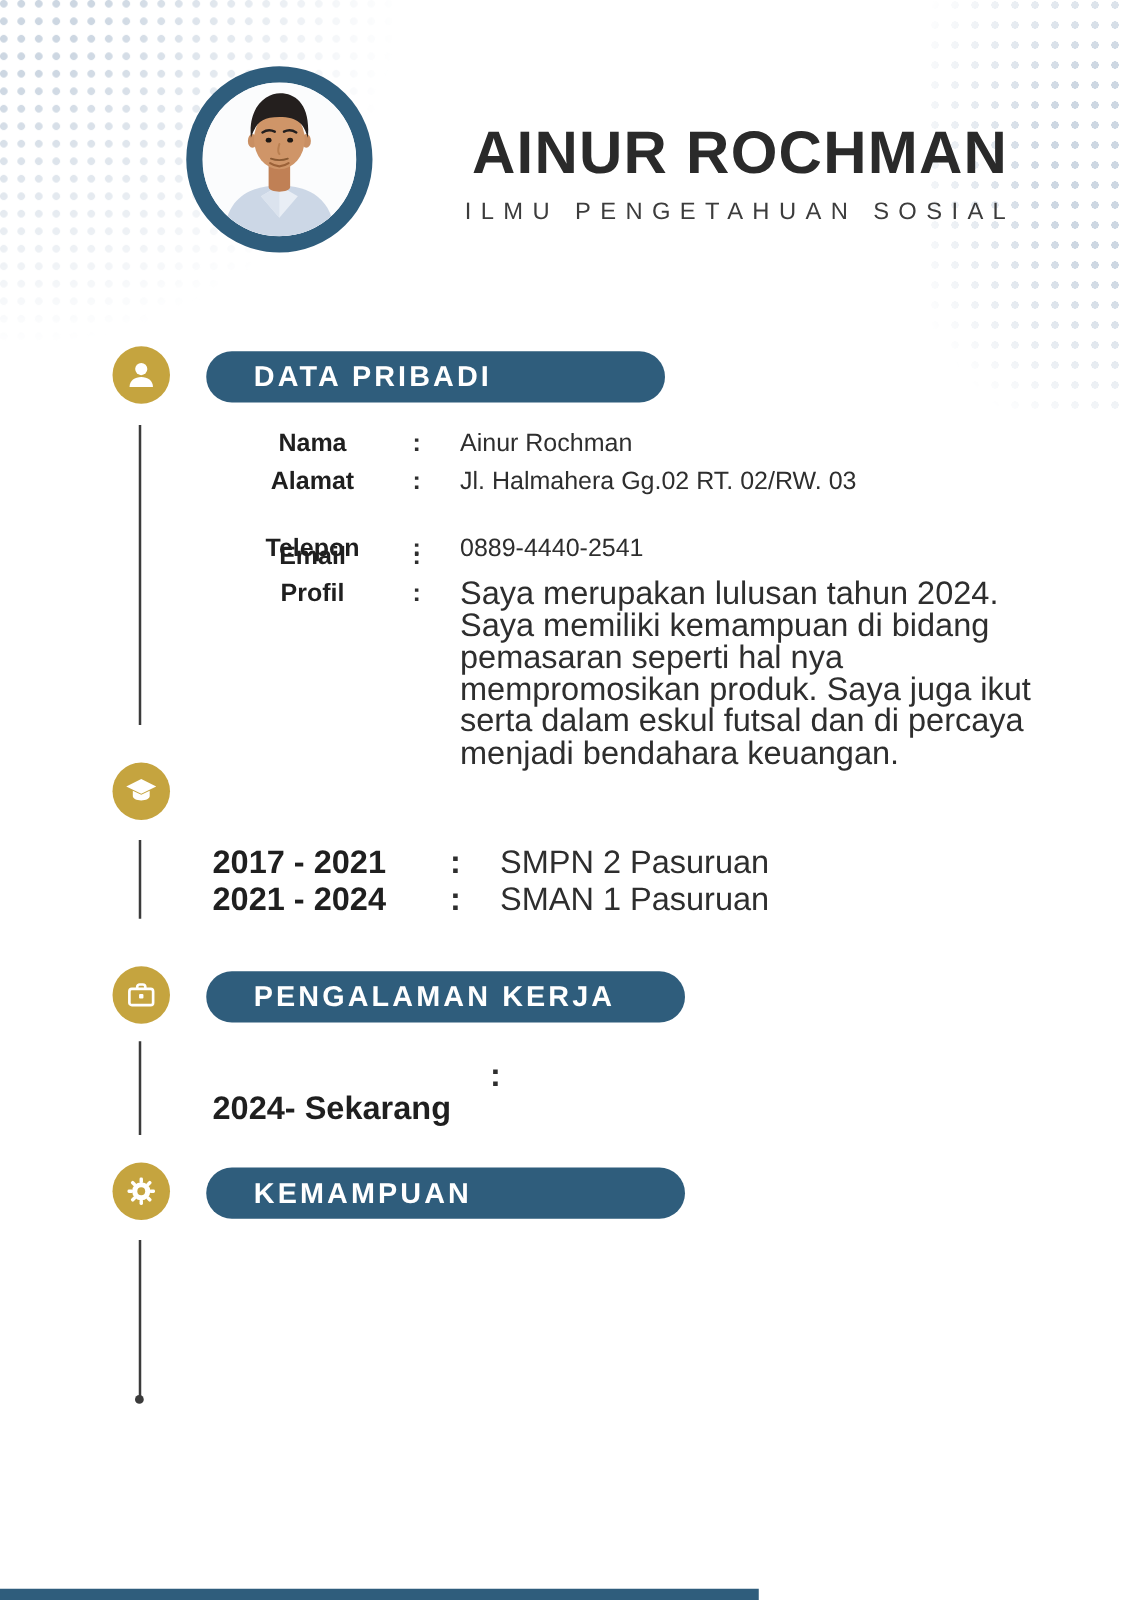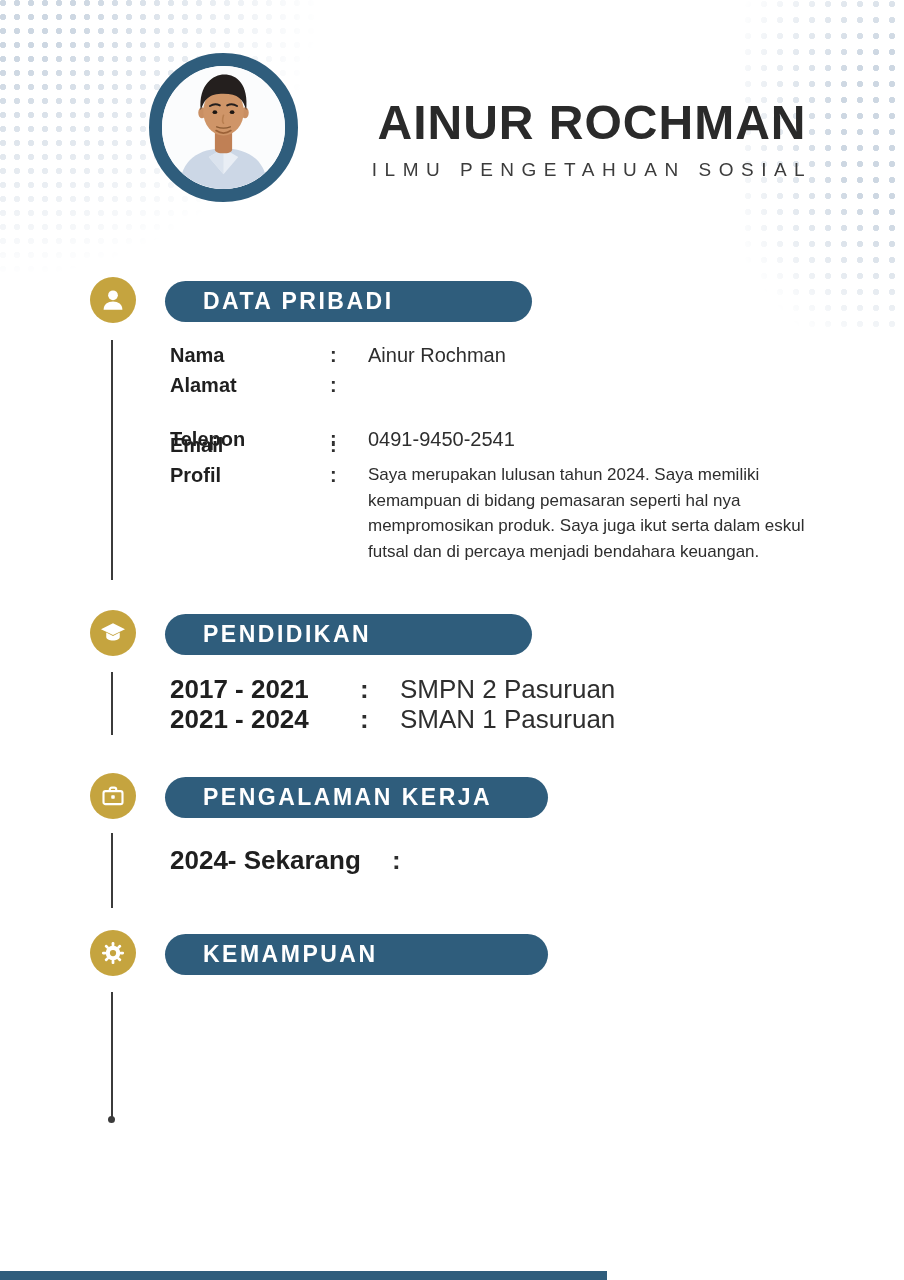--- a/index.html
+++ b/index.html
@@ -62,32 +62,32 @@
   .vline-dot {
     position:absolute; left:108px; width:7px; height:7px; border-radius:50%;
     background:#3b3b3b;
   }
 
   
   .dp-row {
     position:absolute; left:170px; display:flex; align-items:flex-start;
     font-size:20px; color:#2e2e2e; line-height:26px;
   }
-  .dp-label { width:160px; font-weight:700; color:#1f1f1f; }
+  .dp-label { width:160px; font-weight:700; color:#1f1f1f;text-align:center; }
   .dp-colon { width:38px; font-weight:700; }
-  .dp-value.paragraph { width:470px; font-size:17px; line-height:25.5px; }
+  .dp-value.paragraph { width:470px; font-size:26px; line-height:25.5px; }
 
   
   .edu-row, .work-row {
     position:absolute; left:170px; display:flex; font-size:26px;
     color:#2e2e2e; line-height:26px;
   }
   .edu-period { width:190px; font-weight:700; color:#1f1f1f; }
   .edu-colon  { width:40px; font-weight:700; }
-  .work-period { width:222px; font-weight:700; color:#1f1f1f; }
+  .work-period { width:222px; font-weight:700; color:#1f1f1f;margin-top:26px; }
   .work-colon  { width:38px; font-weight:700; }
 
   
   .skills { position:absolute; left:183px; }
   .skill-item {
     font-size:20.5px; color:#2e2e2e; line-height:30px; padding-left:22px;
     position:relative;
   }
   .skill-item::before {
     content:""; position:absolute; left:2px; top:12px; width:7px; height:7px;
@@ -154,44 +154,42 @@
   <div class="vline" style="top:340px; height:240px"></div>
 
   <div class="dp-row" style="top:342px">
     <span class="dp-label">Nama</span>
     <span class="dp-colon">:</span>
     <span class="dp-value">Ainur Rochman</span>
   </div>
   <div class="dp-row" style="top:372px">
     <span class="dp-label">Alamat</span>
     <span class="dp-colon">:</span>
+    <span class="dp-value">Jl. Halmahera Gg.02 RT. 02/RW. 03</span>
   </div>
   <div class="dp-row" style="top:426px">
     <span class="dp-label">Telepon</span>
     <span class="dp-colon">:</span>
-    <span class="dp-value">0491-9450-2541</span>
+    <span class="dp-value">0889-4440-2541</span>
   </div>
   <div class="dp-row" style="top:432px">
     <span class="dp-label">Email</span>
     <span class="dp-colon">:</span>
   </div>
   <div class="dp-row" style="top:462px">
     <span class="dp-label">Profil</span>
     <span class="dp-colon">:</span>
     <span class="dp-value paragraph">Saya merupakan lulusan tahun 2024. Saya memiliki kemampuan di bidang pemasaran seperti hal nya mempromosikan produk. Saya juga ikut serta dalam eskul futsal dan di percaya menjadi bendahara keuangan.</span>
   </div>
 
   <div class="section-icon" style="top:610px">
     <svg viewBox="0 0 24 24">
       <path d="M12 4.2 L2.4 8.9 L12 13.6 L21.6 8.9 Z" fill="#ffffff"></path>
       <path d="M6.6 11.6 v3.5 c0 1.6 2.4 2.8 5.4 2.8 s5.4-1.2 5.4-2.8 v-3.5 L12 14.3 Z" fill="#ffffff"></path>
     </svg>
-  </div>
-  <div class="banner" style="top:614px; width:367px">
-    <span>PENDIDIKAN</span>
   </div>
   <div class="vline" style="top:672px; height:63px"></div>
 
   <div class="edu-row" style="top:676px">
     <span class="edu-period">2017 - 2021</span>
     <span class="edu-colon">:</span>
     <span class="edu-value">SMPN 2 Pasuruan</span>
   </div>
   <div class="edu-row" style="top:706px">
     <span class="edu-period">2021 - 2024</span>

